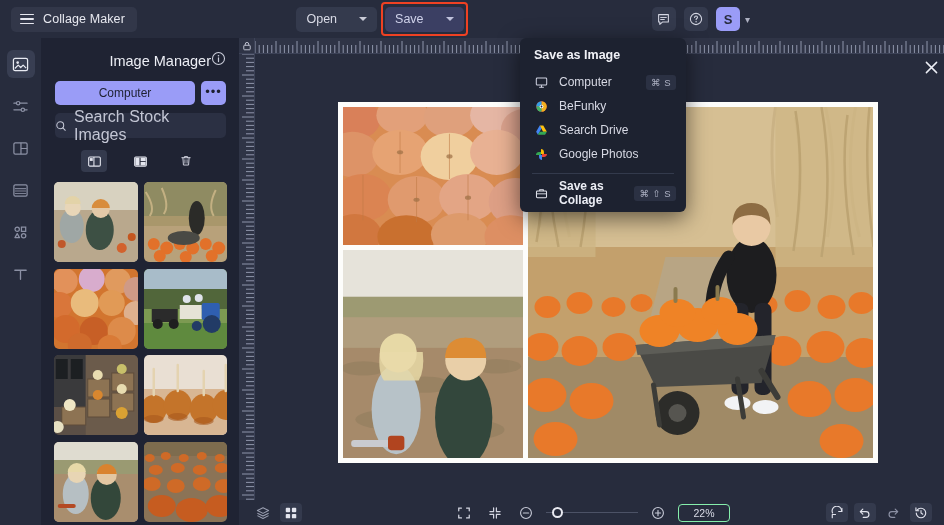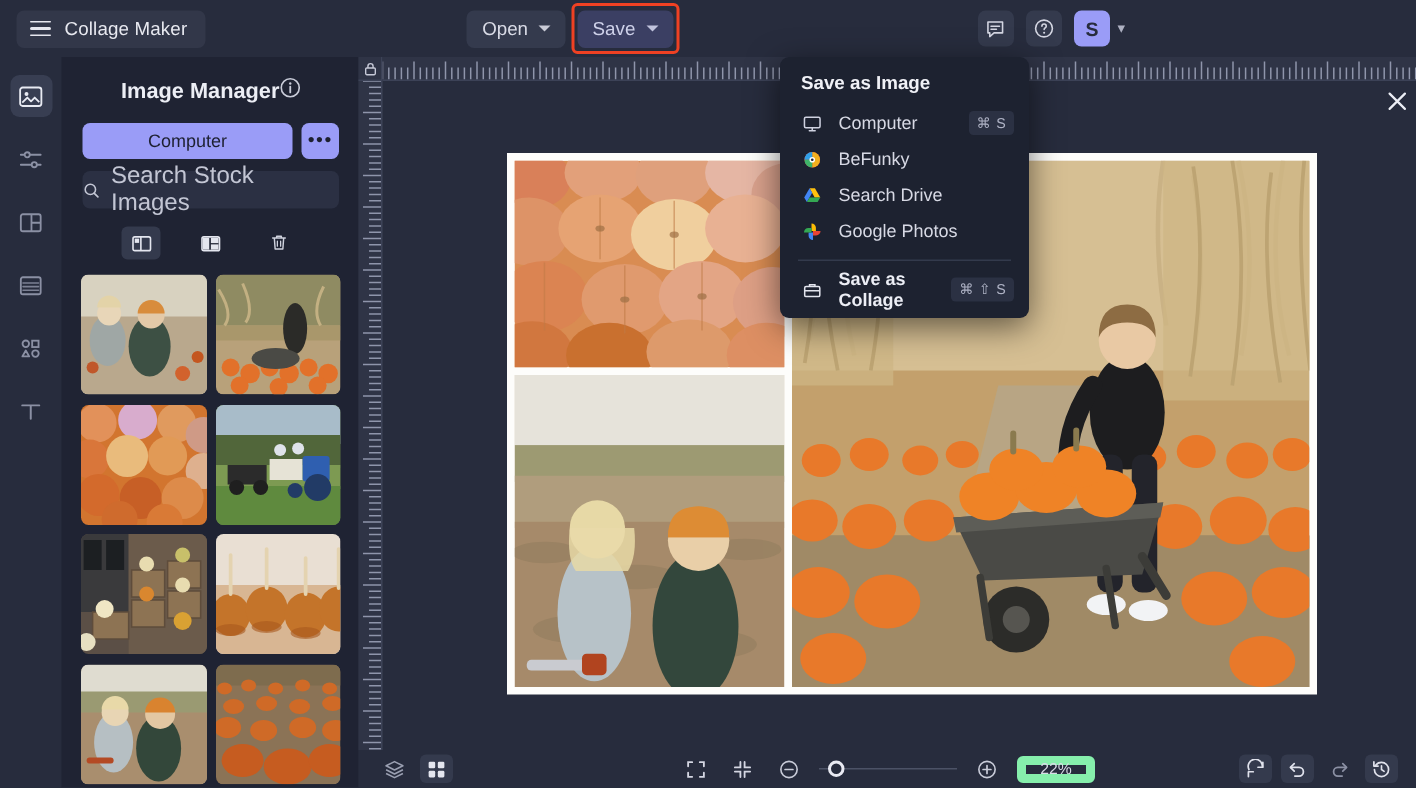--- a/index.html
+++ b/index.html
@@ -27,21 +27,21 @@
   .hamburger i { display: block; height: 1.5px; background: #e6e7ef; border-radius: 1px; }
   .brand-title { color: #e8e9f0; font-size: 12.5px; letter-spacing: .1px; }
 
   .topcenter {
     position: absolute; left: 0; right: 0; top: 0; height: 38px;
     display: flex; align-items: center; justify-content: center; gap: 8px;
     pointer-events: none;
   }
   .topcenter > * { pointer-events: auto; }
   .tbtn {
-    display: flex; align-items: center; gap: 7px;
+    display: flex; align-items: center; gap: 22px;
     height: 25px; padding: 0 10px; border-radius: 5px;
     background: #343a4d; color: #d9dbe6; font-size: 12.5px;
     border: none; cursor: pointer; justify-content: space-between;
   }
   .tbtn.save { background: #3b3f63; color: #cfd2ea; }
   .save-wrap { position: relative; }
   .save-hl {
     position: absolute; left: -4px; top: -5px; width: calc(100% + 8px); height: 34px;
     border: 2.5px solid #ef4123; border-radius: 4px; pointer-events: none;
   }
@@ -73,23 +73,22 @@
     display: flex; align-items: center; justify-content: center; cursor: pointer;
   }
   .rail-item.active { background: #383e52; }
 
   
   .panel {
     position: absolute; left: 41px; top: 38px; width: 198px; height: 487px;
     background: #1f2333;
   }
   .panel-head {
-    display: flex; align-items: center; justify-content: center;
+    display: flex; align-items: center; justify-content: flex-end;
     padding: 13px 13px 0 15px;
-    font-weight: bold;
   }
   .panel-title { color: #eceef5; font-size: 14.5px; }
   .info-icon { cursor: pointer; }
   .panel-row { display: flex; gap: 6px; padding: 11px 13px 0 14px; }
   .btn-computer {
     flex: 1; height: 24px; border-radius: 5px; background: #9a9cf7;
     color: #1d2030; font-size: 12px; border: none; cursor: pointer;
     display: flex; align-items: center; justify-content: center;
   }
   .btn-dots {
@@ -190,21 +189,21 @@
     pointer-events: none;
   }
   .bb-center > * { pointer-events: auto; }
   .slider { position: relative; width: 92px; height: 12px; display: flex; align-items: center; cursor: pointer; }
   .slider-track { position: absolute; left: 0; right: 0; height: 1.5px; background: #4c5266; }
   .slider-knob {
     position: absolute; left: 6px; width: 11px; height: 11px; border-radius: 50%;
     background: #272c3d; border: 2px solid #e9eaf2;
   }
   .zoom-val {
-    width: 52px; height: 18px; border-radius: 4px; border: 6px solid #86efac;
+    width: 52px; height: 18px; border-radius: 4px; border: 1px solid #86efac;
     color: #d9dbe6; font-size: 10.5px; display: flex; align-items: center; justify-content: center;
     cursor: text;
   }
   .bb-right { position: absolute; right: 12px; display: flex; align-items: center; gap: 6px; }
 </style>
 </head>
 <body>
 
 <div id="app">
 

